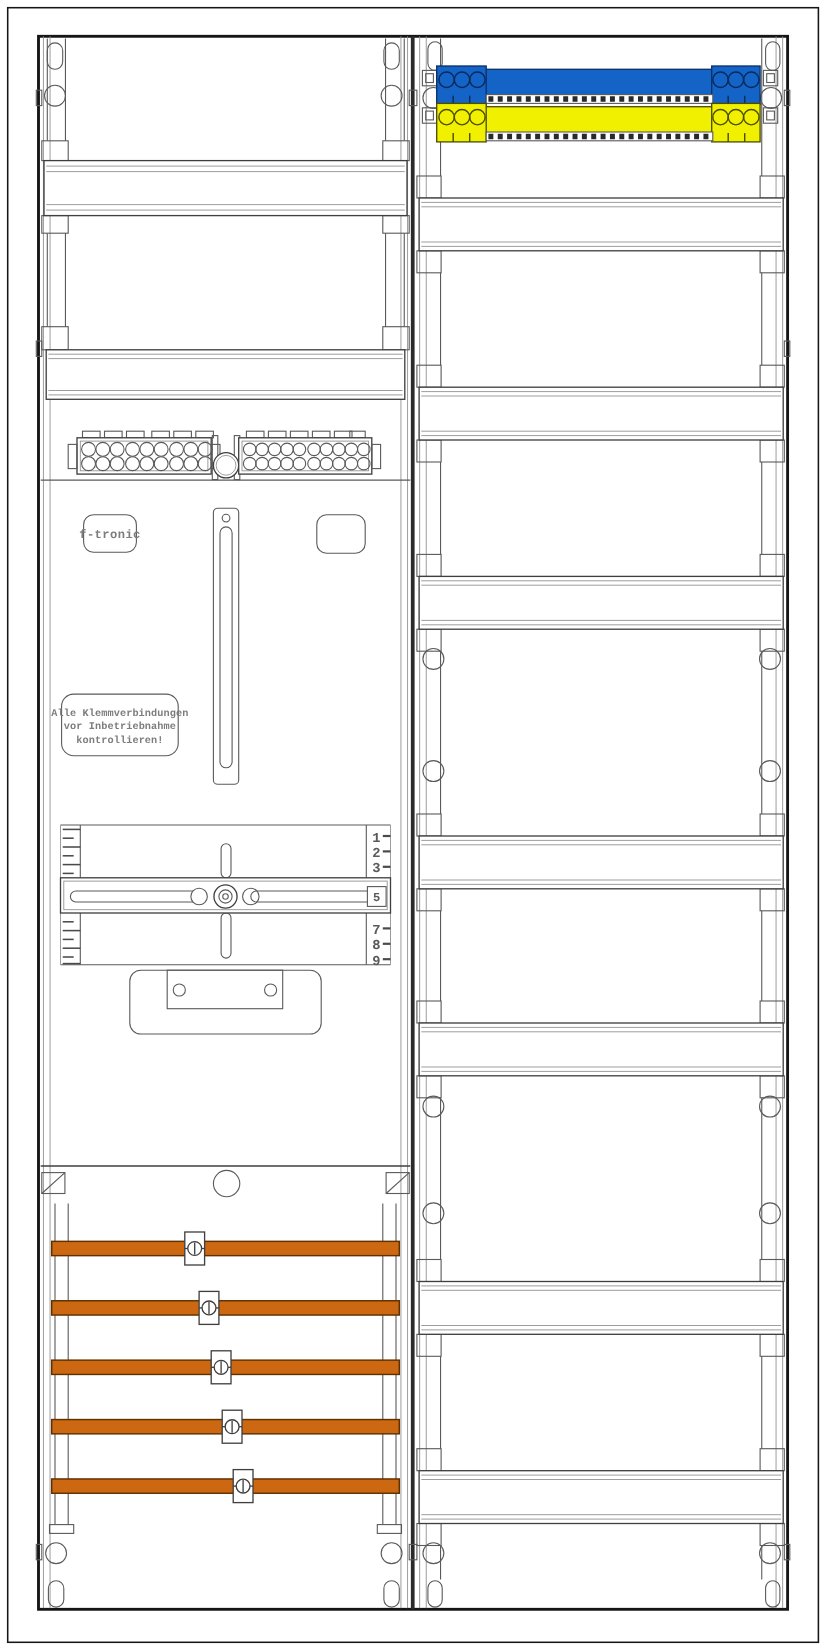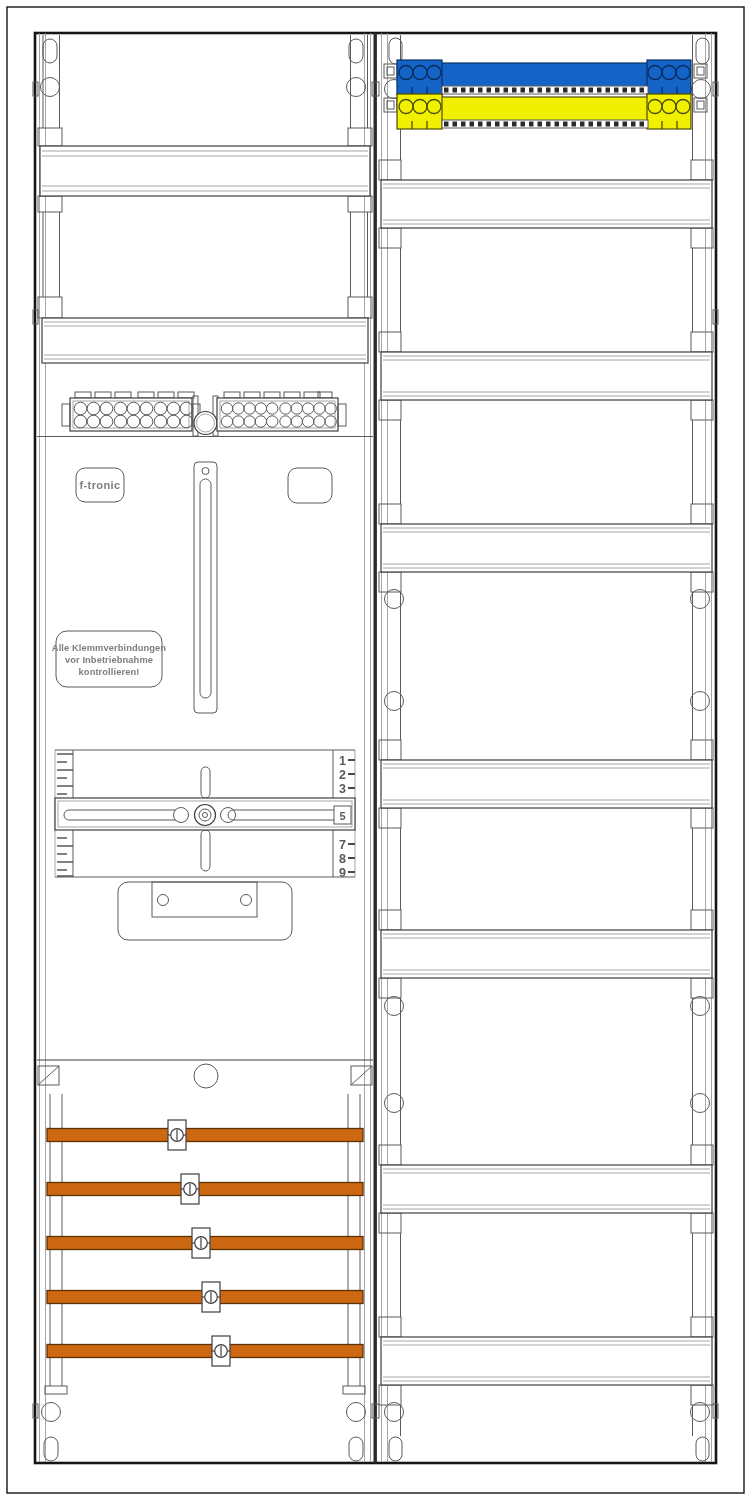--- a/index.html
+++ b/index.html
@@ -1,17 +1,17 @@
 <!DOCTYPE html>
 <html style="--outline: #5a5a5a; --frame: #151515; --neutral-bar-blue: #1464c8; --neutral-bar-blue-dark: #0a2f66; --pe-bar-yellow: #f0f000; --pe-bar-outline: #4d4d00; --busbar-copper: #cc6811; --busbar-copper-dark: #5f3000; --label-text: #7d7d7d; --scale-text: #5a5a5a;"><head>
 <meta charset="utf-8">
 <style>
   html,body{margin:0;padding:0;background:#ffffff;}
   #canvas{position:relative;width:751px;height:1500px;background:#fff;overflow:hidden;
-          font-family:Liberation Sans, sans-serif;}
+          font-family:Liberation Mono, monospace;}
   svg{position:absolute;left:0;top:0;}
   .thin   {stroke:var(--outline,#5a5a5a);stroke-width:1;fill:none;}
   .lite   {stroke:#8f8f8f;stroke-width:0.8;fill:none;}
   .med    {stroke:#3f3f3f;stroke-width:1.2;fill:none;}
   .frame  {stroke:var(--frame,#151515);stroke-width:2.6;fill:none;}
   .outerb {stroke:#151515;stroke-width:1.4;fill:none;}
   .whitefill{fill:#ffffff;}
   .brand-text{font-size:11px;font-weight:700;letter-spacing:.4px;fill:var(--label-text,#8d8d8d);}
   .warn-text{font-size:9.3px;font-weight:700;letter-spacing:.1px;fill:var(--label-text,#7a7a7a);}
   .scale-text{font-size:12.5px;font-weight:700;fill:var(--scale-text,#5a5a5a);}

